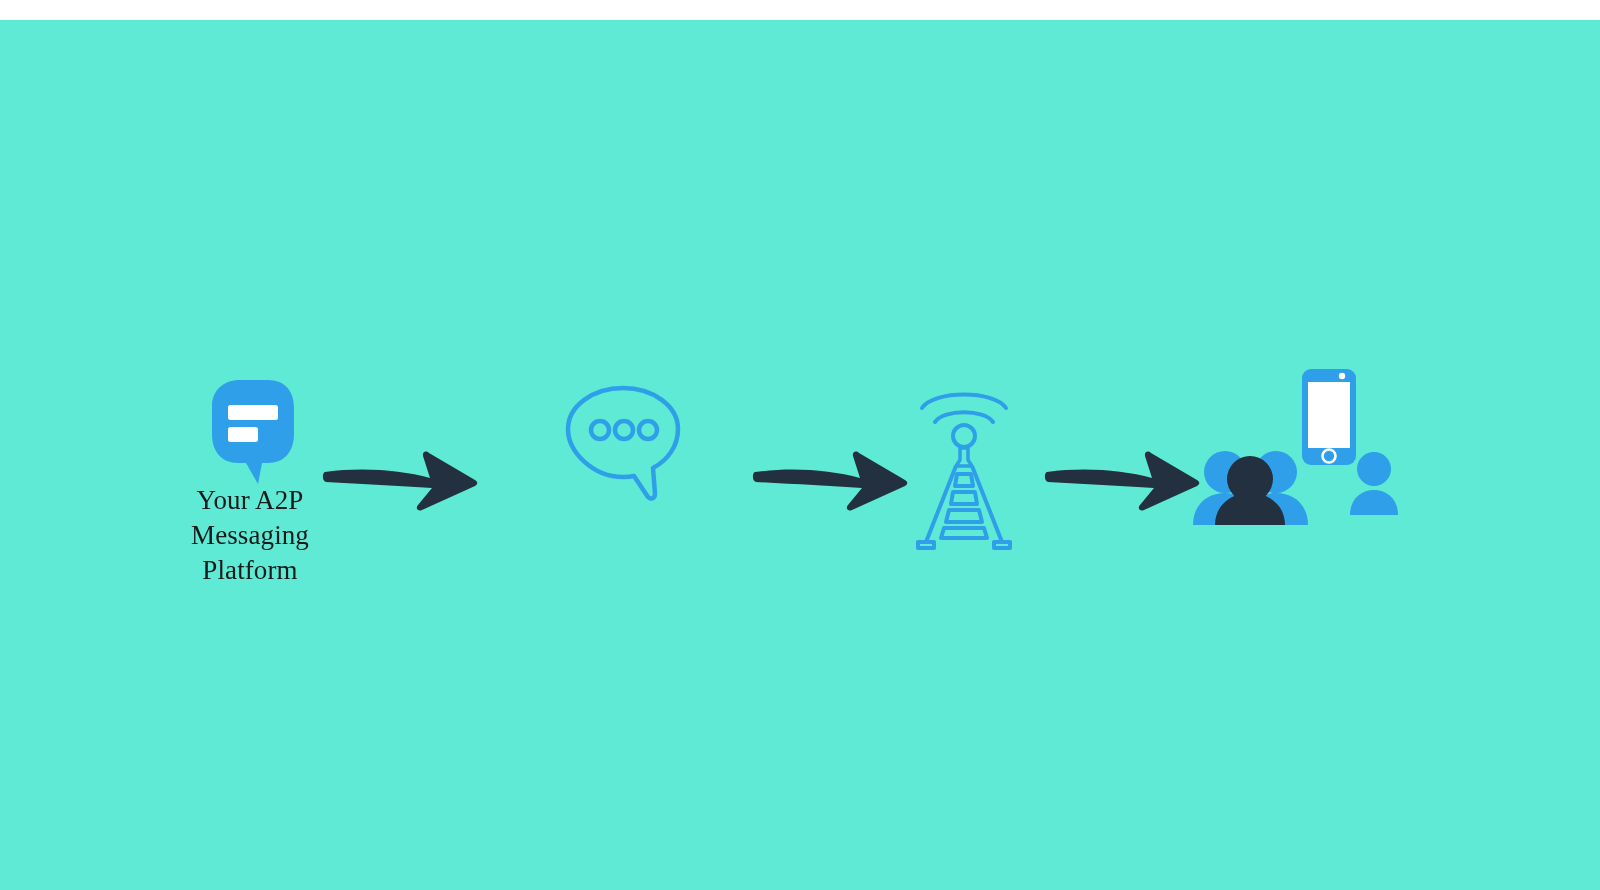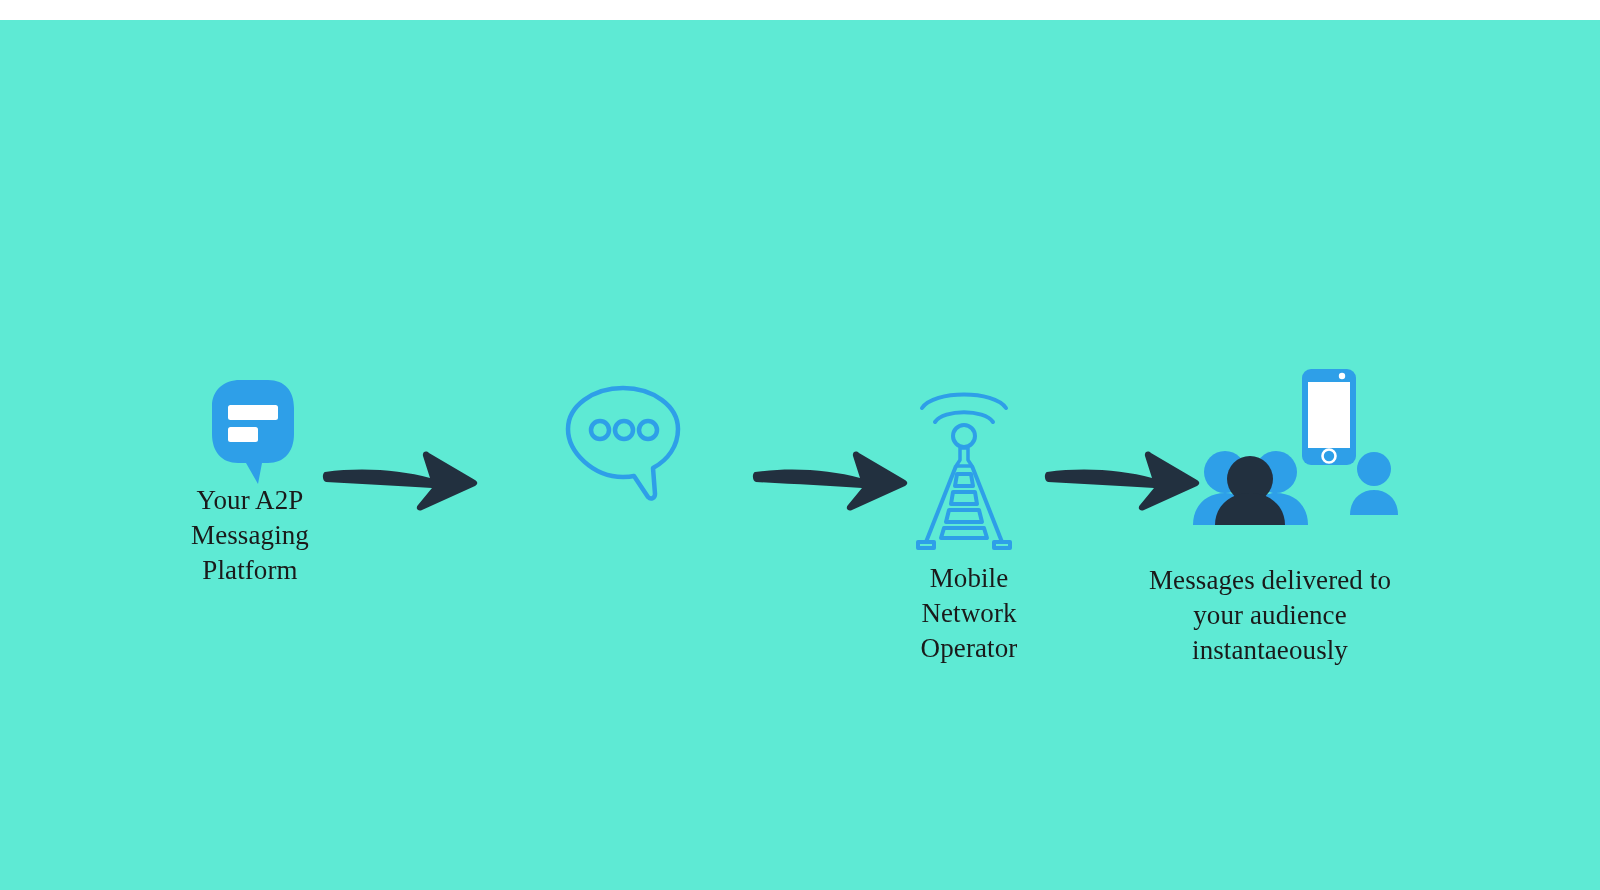--- a/index.html
+++ b/index.html
@@ -134,23 +134,20 @@
         <path d="M60 84 L90 160"></path>
         <path d="M6 160 L22 160 L22 166 L6 166 Z"></path>
         <path d="M82 160 L98 160 L98 166 L82 166 Z"></path>
         <path d="M45 92 L59 92 L61 104 L43 104 Z"></path>
         <path d="M41 110 L63 110 L65 122 L39 122 Z"></path>
         <path d="M37 128 L67 128 L70 140 L34 140 Z"></path>
         <path d="M32 146 L72 146 L75 156 L29 156 Z"></path>
       </g>
     </svg>
   </div>
-  <div class="caption" id="step3-caption">Mobile
-Network
-Operator</div>
 
   <div class="node" id="arrow3">
     <svg width="160" height="80" viewBox="0 0 160 80" xmlns="http://www.w3.org/2000/svg">
       <path d="M3 32 C40 27 78 30 108 38
                L101 16 C100 12 104 10 107 13
                L153 40 C156 42 156 44 153 46
                L100 70 C96 72 93 68 96 65
                L110 48 C78 46 40 44 4 42
                C0 41 0 33 3 32 Z" fill="#22303f"></path>
     </svg>
@@ -181,17 +178,14 @@
         <circle cx="137" cy="91" r="6.5" fill="none" stroke="#ffffff" stroke-width="2.6"></circle>
       </g>
 
       <g>
         <circle cx="182" cy="104" r="17" fill="#2e9fe8"></circle>
         <path d="M158 150 C158 134 169 125 182 125 C195 125 206 134 206 150 Z" fill="#2e9fe8"></path>
       </g>
 
     </svg>
   </div>
-  <div class="caption" id="step4-caption">Messages delivered to
-your audience
-instantaeously</div>
 
 </div>
 
 </body></html>

